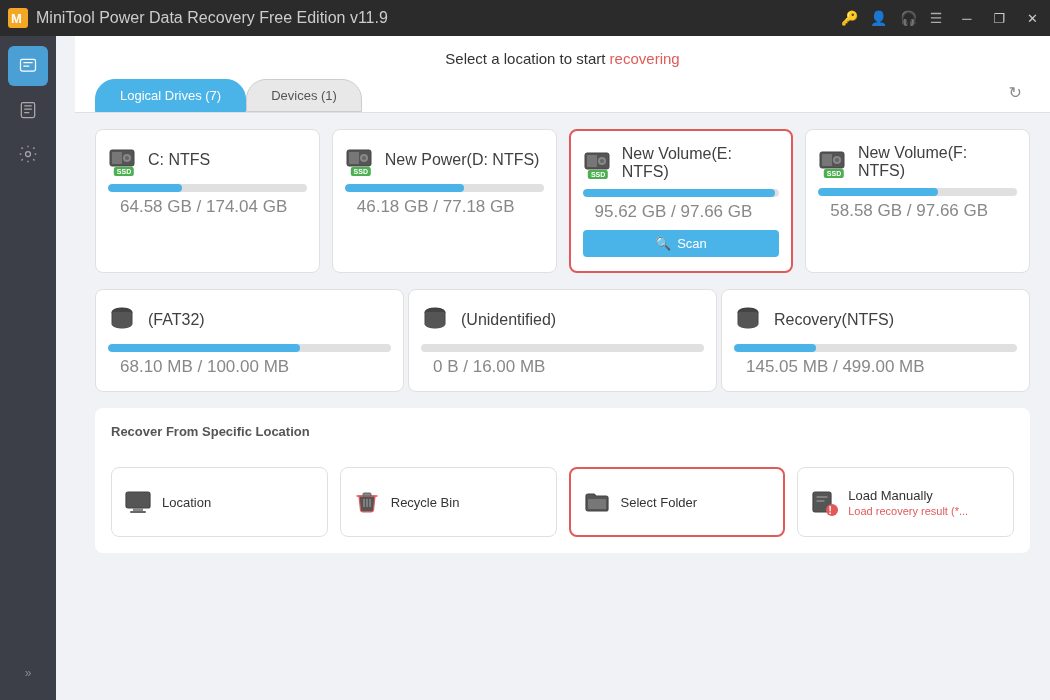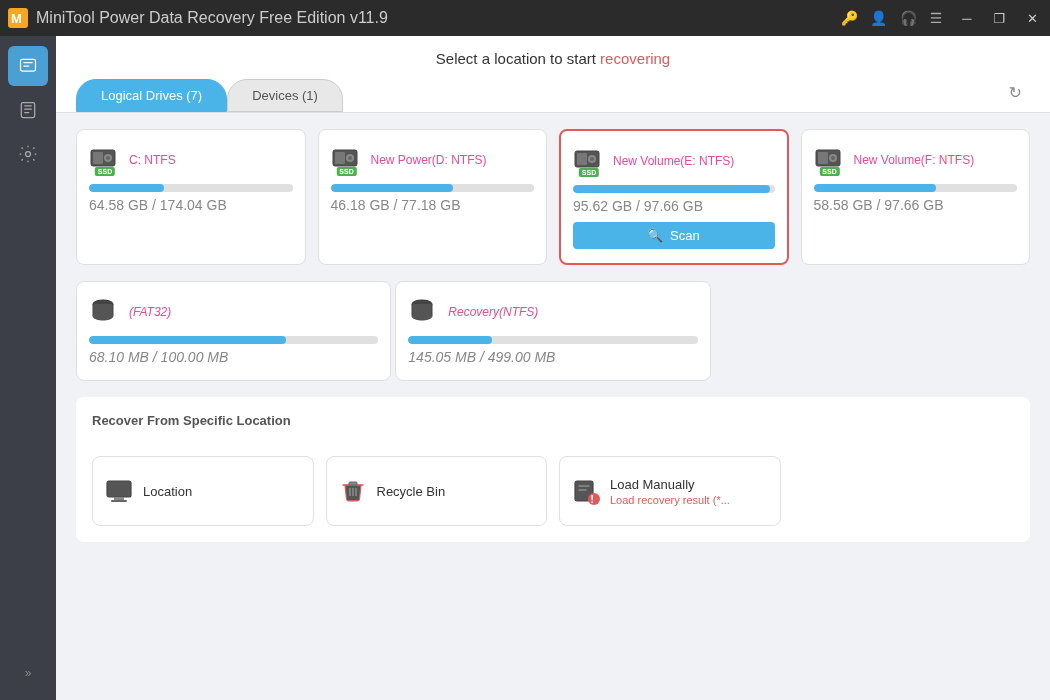--- a/index.html
+++ b/index.html
@@ -88,20 +88,21 @@
     }
     .sidebar-item svg { width: 20px; height: 20px; }
 
     
     .content {
       flex: 1;
       display: flex;
       flex-direction: column;
       background: #f0f2f5;
       overflow-y: auto;
+      padding-left: 19px;
     }
     .content-header {
       background: white;
       padding: 14px 20px 0 20px;
       border-bottom: 1px solid #e0e0e0;
     }
     .header-title {
       text-align: center;
       font-size: 15px;
       color: #333;
@@ -190,39 +191,40 @@
       left: 50%;
       transform: translateX(-50%);
       background: #4caf50;
       color: white;
       font-size: 7px;
       padding: 1px 3px;
       border-radius: 2px;
       font-weight: bold;
     }
     .drive-name {
-      font-size: 12px;
-      color: #ec4899;
+      font-size: 16px;
+      color: #404040;
       font-weight: 500;
     }
     .progress-bar {
       height: 8px;
       background: #e0e0e0;
       border-radius: 4px;
       margin-bottom: 5px;
       overflow: hidden;
     }
     .progress-fill {
       height: 100%;
       background: #4ab3e8;
       border-radius: 4px;
     }
     .drive-size {
-      font-size: 14px;
+      font-size: 17px;
       color: #888;
+      margin-left: 12px;
     }
     .scan-btn {
       display: flex;
       align-items: center;
       justify-content: center;
       gap: 6px;
       background: #4ab3e8;
       color: white;
       border: none;
       border-radius: 4px;
@@ -230,21 +232,20 @@
       font-size: 13px;
       cursor: pointer;
       width: 100%;
       margin-top: 8px;
     }
     .drives-grid-2-actual {
       display: grid;
       grid-template-columns: repeat(3, 1fr);
       gap: 4px;
       margin-bottom: 0;
-      font-style: italic;
     }
 
     
     .specific-section {
       background: white;
       border-radius: 8px;
       padding: 16px;
       margin-top: 8px;
     }
     .specific-title {
@@ -466,20 +467,36 @@
               </svg>
             </div>
             <span class="drive-name">(FAT32)</span>
           </div>
           <div class="progress-bar">
             <div class="progress-fill" style="width:68%"></div>
           </div>
           <div class="drive-size">68.10 MB / 100.00 MB</div>
         </div>
 
+        <div class="drive-card">
+          <div class="drive-card-header">
+            <div class="drive-icon">
+              <svg viewBox="0 0 28 28" fill="none">
+                <ellipse cx="14" cy="8" rx="10" ry="4" fill="#444" stroke="#333" stroke-width="1"></ellipse>
+                <path d="M4 8v12c0 2.2 4.5 4 10 4s10-1.8 10-4V8" fill="#555" stroke="#444" stroke-width="1"></path>
+                <ellipse cx="14" cy="20" rx="10" ry="4" fill="#555"></ellipse>
+              </svg>
+            </div>
+            <span class="drive-name">(Unidentified)</span>
+          </div>
+          <div class="progress-bar">
+            <div class="progress-fill" style="width:0%; background:#4ab3e8;"></div>
+          </div>
+          <div class="drive-size">0 B / 16.00 MB</div>
+        </div>
 
         <div class="drive-card">
           <div class="drive-card-header">
             <div class="drive-icon">
               <svg viewBox="0 0 28 28" fill="none">
                 <ellipse cx="14" cy="8" rx="10" ry="4" fill="#444" stroke="#333" stroke-width="1"></ellipse>
                 <path d="M4 8v12c0 2.2 4.5 4 10 4s10-1.8 10-4V8" fill="#555" stroke="#444" stroke-width="1"></path>
                 <ellipse cx="14" cy="20" rx="10" ry="4" fill="#555"></ellipse>
               </svg>
             </div>
@@ -515,20 +532,29 @@
                 <path d="M4 8h20" stroke="#e05a5a" stroke-width="1.5" stroke-linecap="round"></path>
                 <path d="M11 5h6a1 1 0 011 1v2H10V6a1 1 0 011-1z" fill="#888" stroke="#666" stroke-width="1"></path>
                 <line x1="11" y1="11" x2="11" y2="19" stroke="#aaa" stroke-width="1"></line>
                 <line x1="14" y1="11" x2="14" y2="19" stroke="#aaa" stroke-width="1"></line>
                 <line x1="17" y1="11" x2="17" y2="19" stroke="#aaa" stroke-width="1"></line>
               </svg>
             </div>
             <span class="specific-card-name">Recycle Bin</span>
           </div>
 
+          <div class="specific-card selected">
+            <div class="specific-icon">
+              <svg width="28" height="28" viewBox="0 0 28 28" fill="none">
+                <path d="M3 8a2 2 0 012-2h6l2 2h10a2 2 0 012 2v11a2 2 0 01-2 2H5a2 2 0 01-2-2V8z" fill="#555" stroke="#444" stroke-width="1.2"></path>
+                <rect x="5" y="11" width="18" height="10" rx="1" fill="#777"></rect>
+              </svg>
+            </div>
+            <span class="specific-card-name">Select Folder</span>
+          </div>
 
           <div class="specific-card">
             <div class="specific-icon">
               <svg width="28" height="28" viewBox="0 0 28 28" fill="none">
                 <rect x="3" y="4" width="18" height="20" rx="2" fill="#555" stroke="#444" stroke-width="1.2"></rect>
                 <path d="M7 9h10M7 13h7" stroke="#aaa" stroke-width="1.2" stroke-linecap="round"></path>
                 <circle cx="22" cy="22" r="6" fill="#e05a5a"></circle>
                 <text x="18.5" y="26" font-size="10" fill="white" font-weight="bold">!</text>
               </svg>
             </div>

